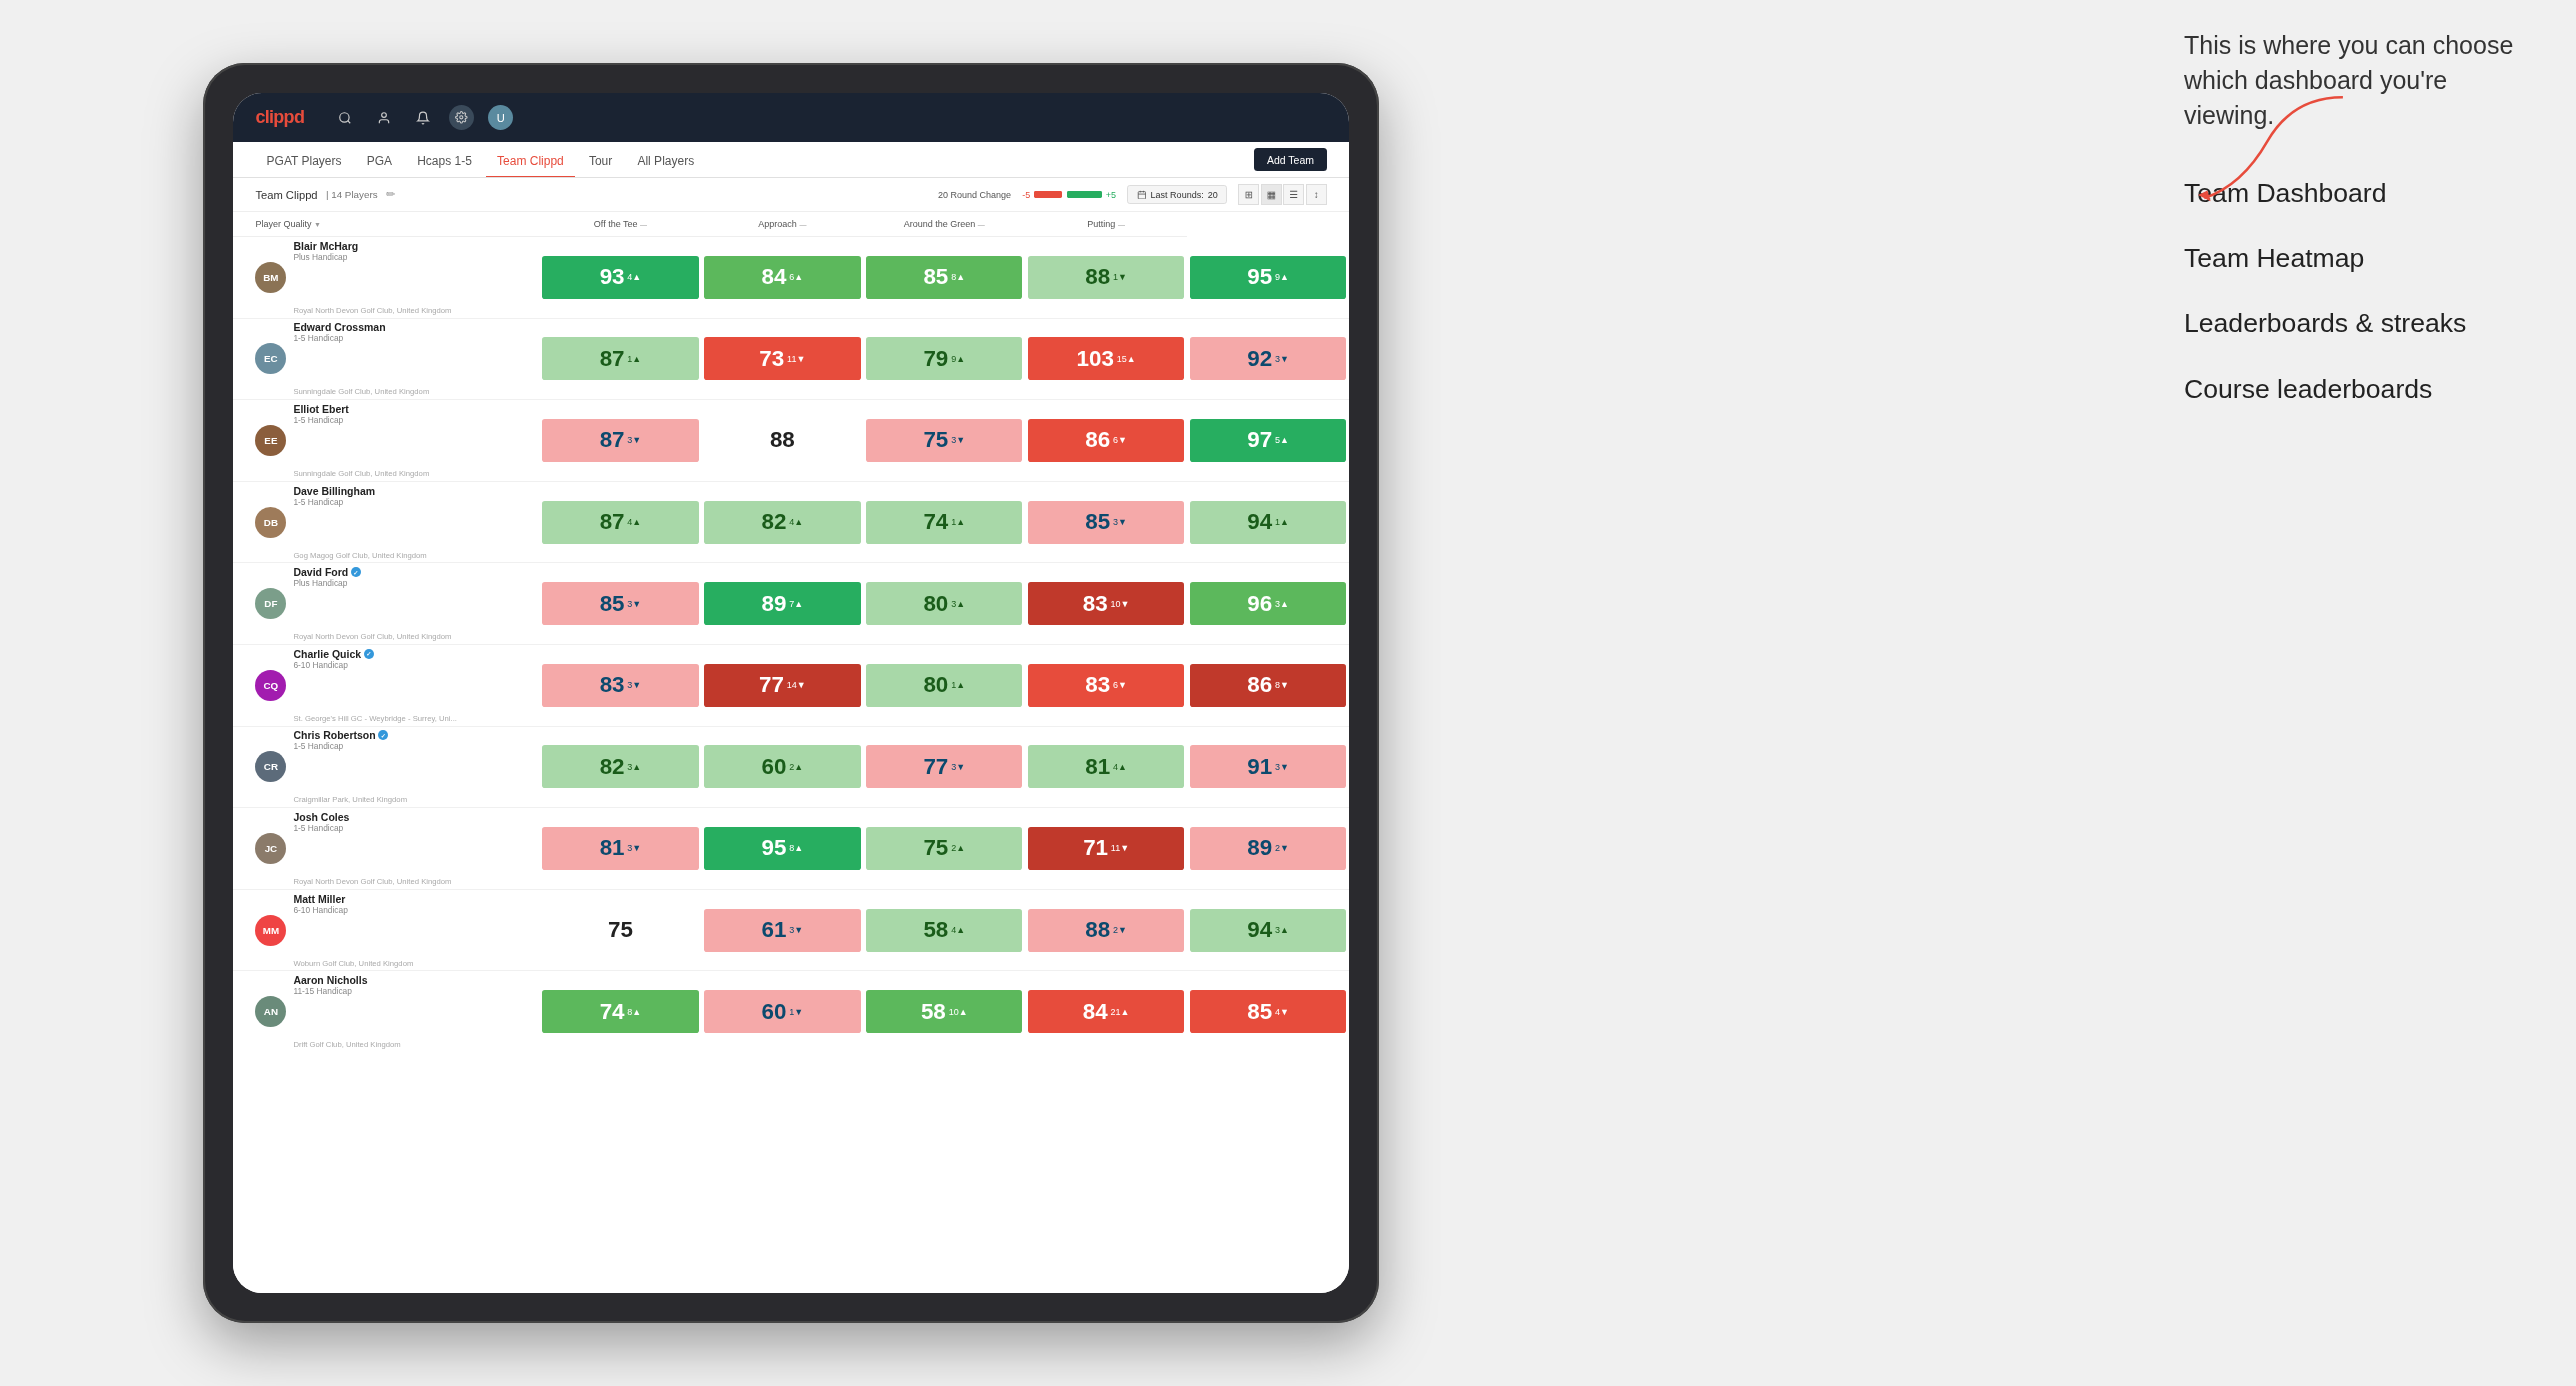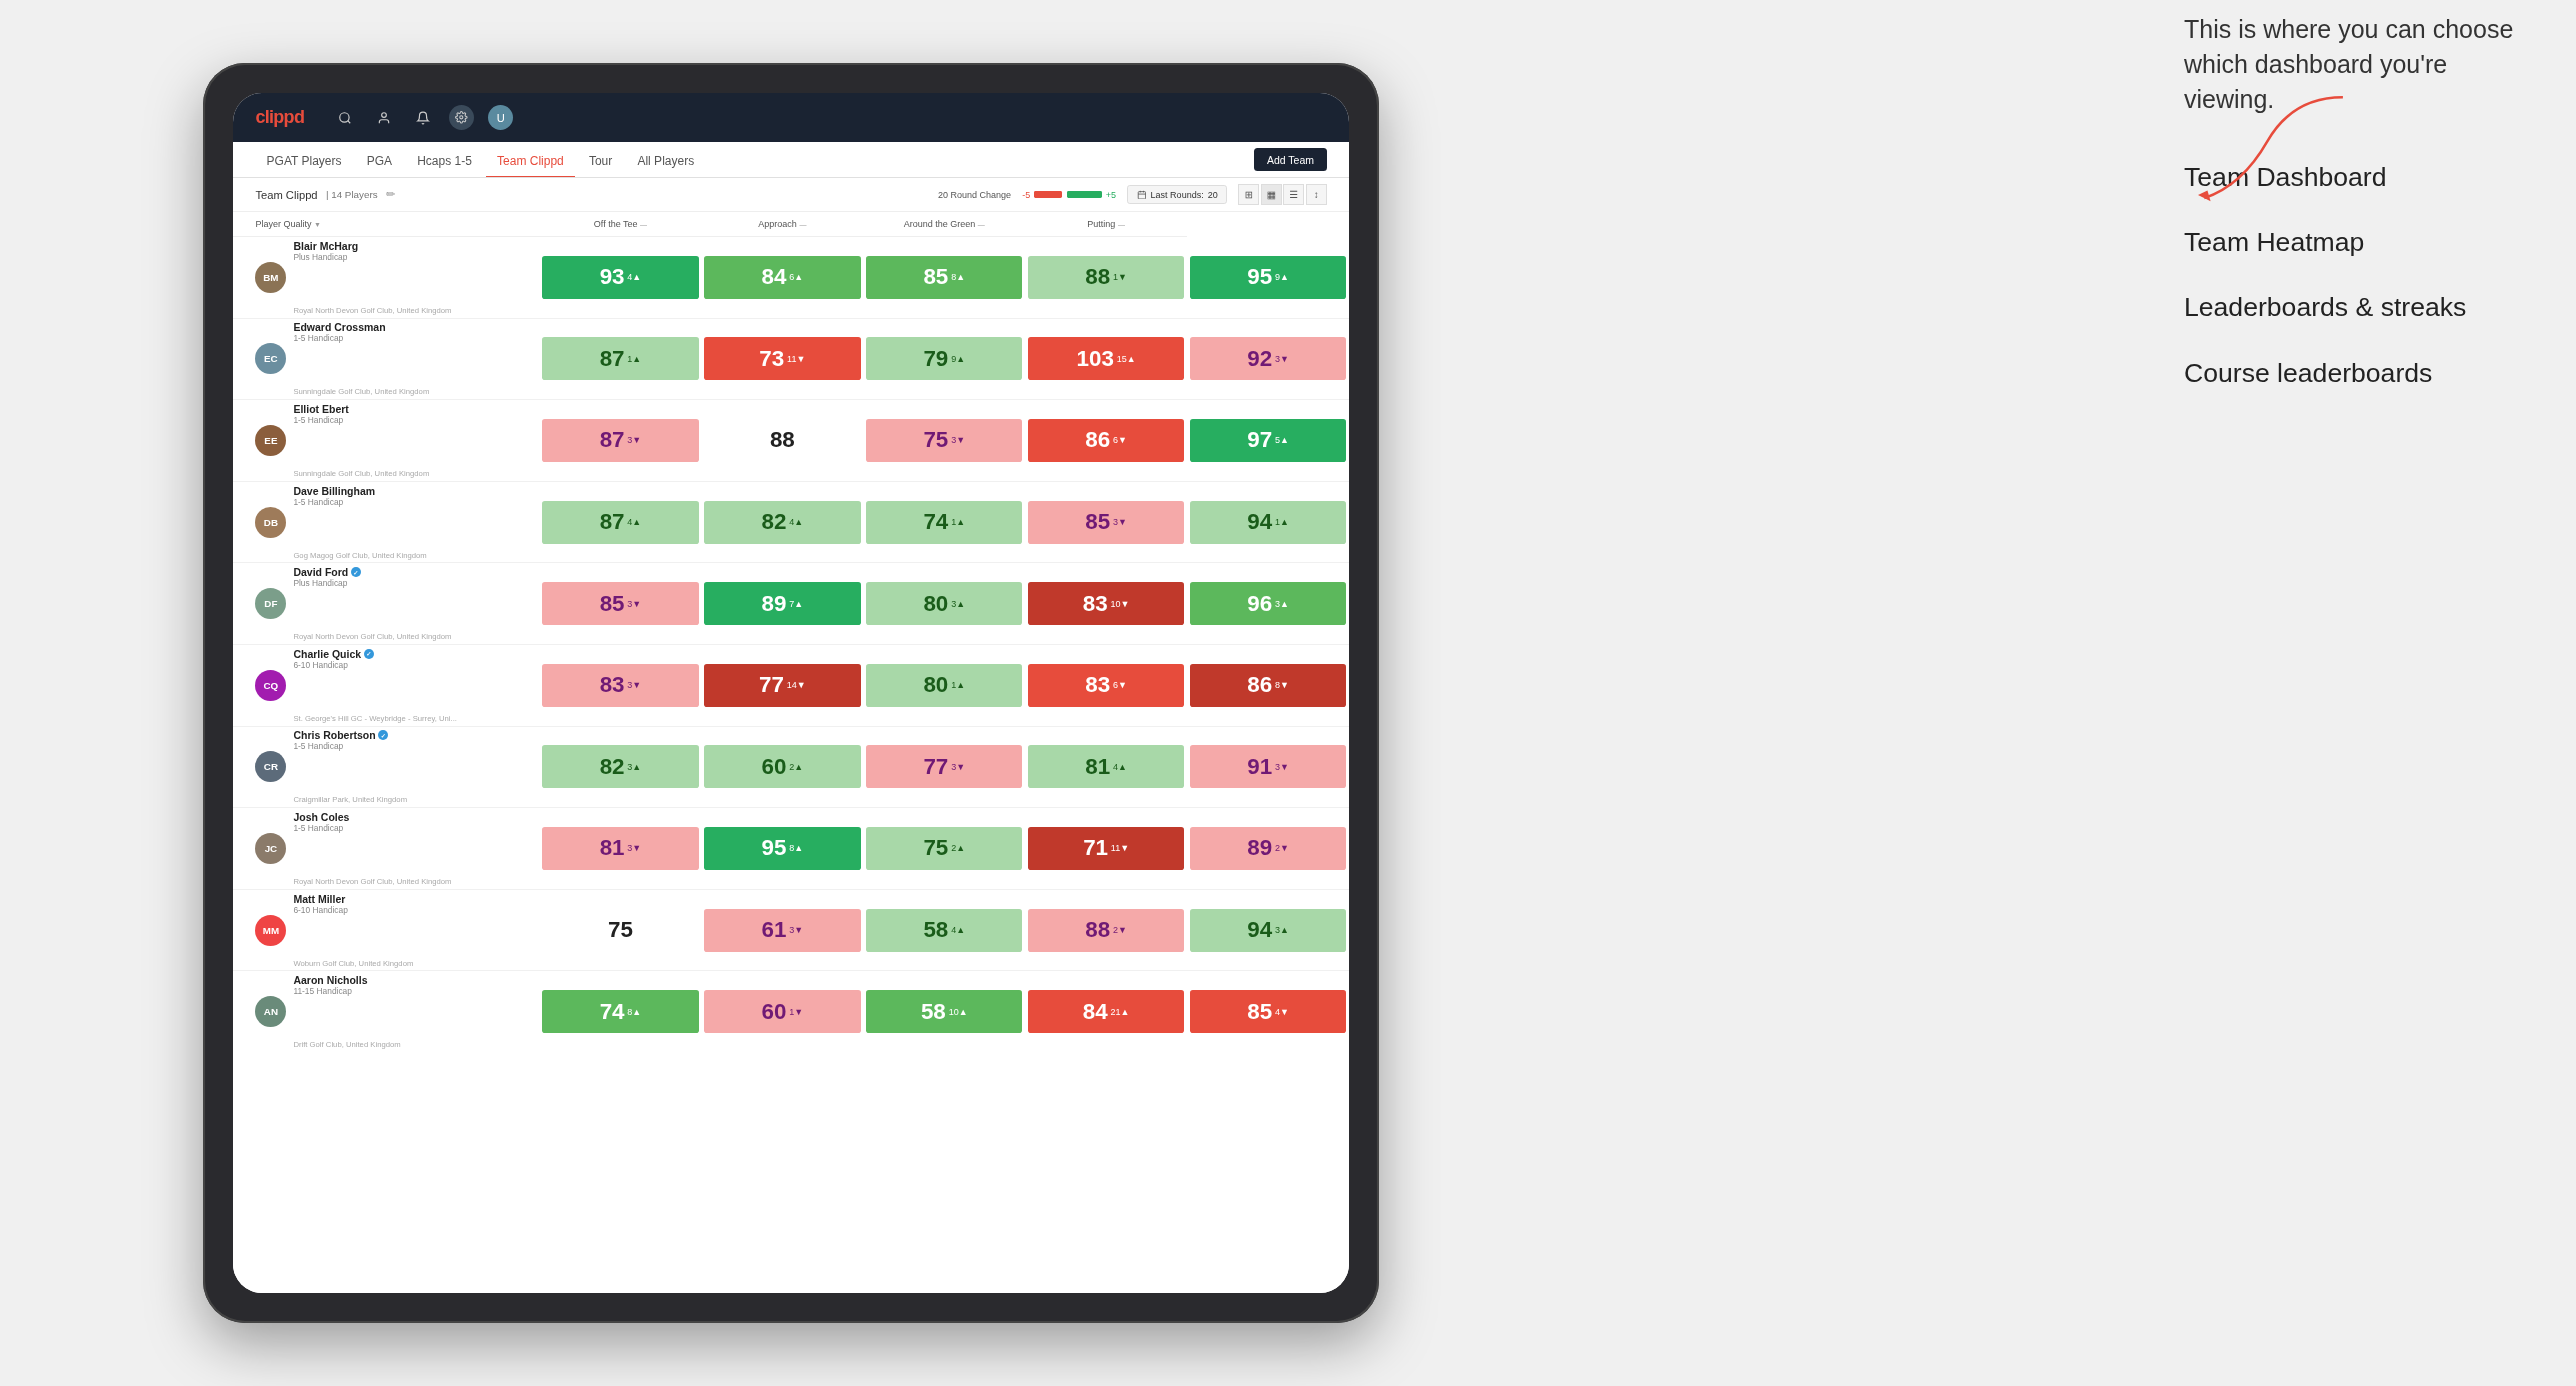--- a/index.html
+++ b/index.html
@@ -9,21 +9,21 @@
       width: 2576px;
       height: 1386px;
       overflow: hidden;
       position: relative;
     }
 
     
     .annotation-area {
       position: absolute;
       right: 42px;
-      top: 12px;
+      top: 28px;
       width: 350px;
       margin-left: 32px;
     }
     .annotation-text {
       font-size: 25px;
       color: #333;
       line-height: 1.4;
       margin-bottom: 28px;
     }
     .dashboard-options {
@@ -379,21 +379,21 @@
       height: 43px;
       border-radius: 2.8px;
       font-size: 25px;
       font-weight: 700;
       color: #222;
       position: relative;
     }
     .score-box.green-light { background: #a8d8a8; color: #1a5c1a; }
     .score-box.green-mid { background: #5cb85c; color: #fff; }
     .score-box.green-dark { background: #27ae60; color: #fff; }
-    .score-box.red-light { background: #f5a9a9; color: #701a75; }
+    .score-box.red-light { background: #f5a9a9; color: #0c4a6e; }
     .score-box.red-mid { background: #e74c3c; color: #fff; }
     .score-box.red-dark { background: #c0392b; color: #fff; }
     .score-box.white-bg { background: #fff; color: #222; }
 
     .score-change {
       font-size: 9px;
       font-weight: 400;
       display: flex;
       align-items: center;
       gap: 0.7px;

